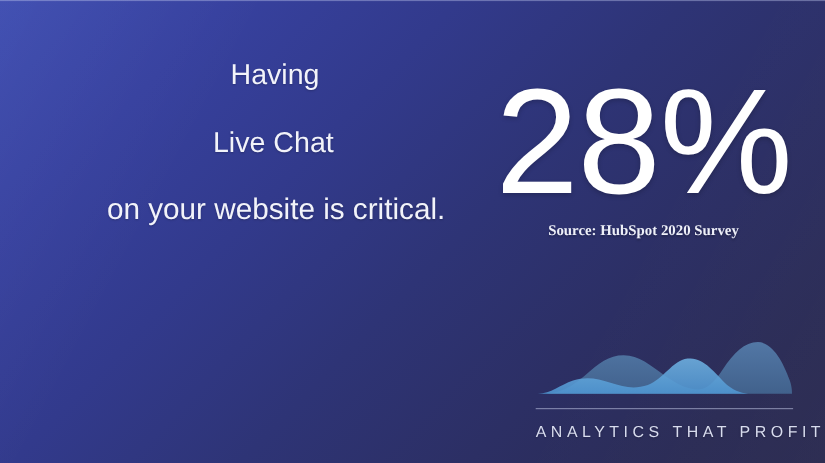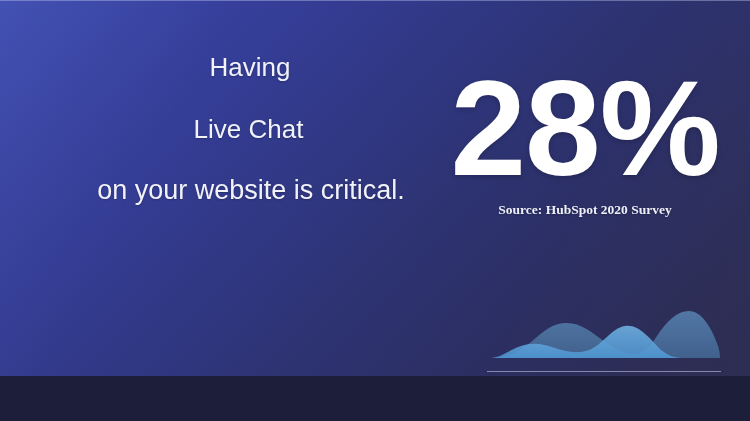--- a/index.html
+++ b/index.html
@@ -3,21 +3,21 @@
 <meta charset="utf-8">
 <style>
   html, body {
     margin: 0;
     padding: 0;
     background: #1d1f3a;
   }
   #slide {
     position: relative;
     width: 750px;
-    height: 376px;
+    height: 421px;
     overflow: hidden;
     font-family: "Liberation Sans", sans-serif;
     background:
       linear-gradient(134deg,
         #3c4bb0 0%,
         #37419f 18%,
         #323a8c 36%,
         #2e3476 54%,
         #2c2f64 72%,
         #2a2b55 88%,
@@ -65,21 +65,21 @@
     position: absolute;
     left: 440px;
     top: 60px;
     width: 290px;
     text-align: center;
   }
   #stat-number {
     display: block;
     font-size: 136px;
     line-height: 136px;
-    font-weight: 700;
+    font-weight: 400;
     letter-spacing: -1px;
     color: #ffffff;
     text-shadow: 0 2px 5px rgba(0,0,0,0.20);
   }
   #stat-source {
     display: block;
     margin-top: 6px;
     font-family: "Liberation Serif", serif;
     font-size: 13.5px;
     line-height: 16px;
@@ -163,15 +163,16 @@
 
       <path d="M2,52
                C 14,52 22,44 34,40
                C 46,36 56,38 68,42
                C 80,46 90,48 102,44
                C 116,39 124,22 138,20
                C 152,18 162,32 174,44
                C 182,50 188,52 196,52 Z" fill="url(#gFront)" opacity="0.88"></path>
     </svg>
     <div id="logo-rule"></div>
+    <span id="logo-text">ANALYTICS THAT PROFIT</span>
   </div>
 
 </div>
 
 </body></html>

